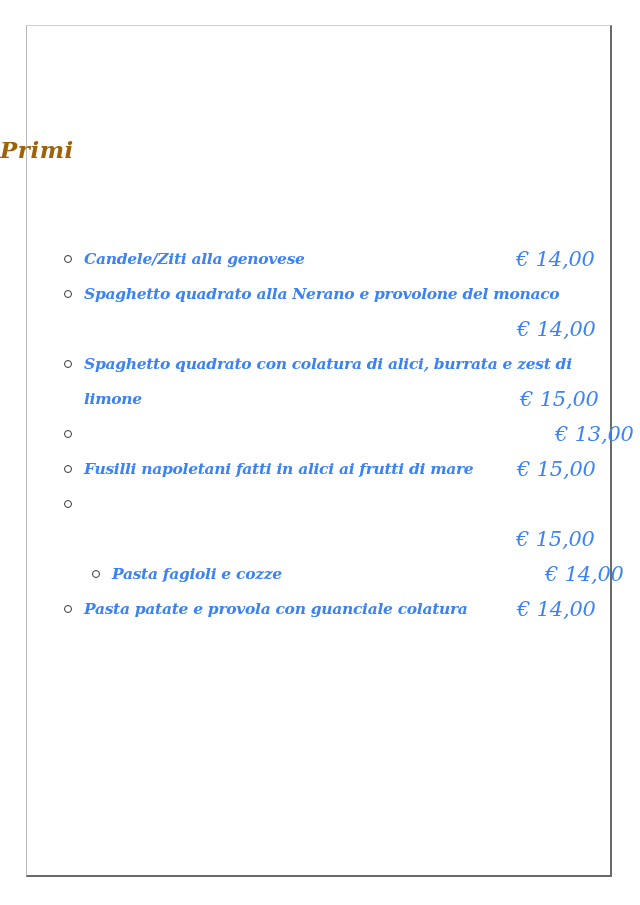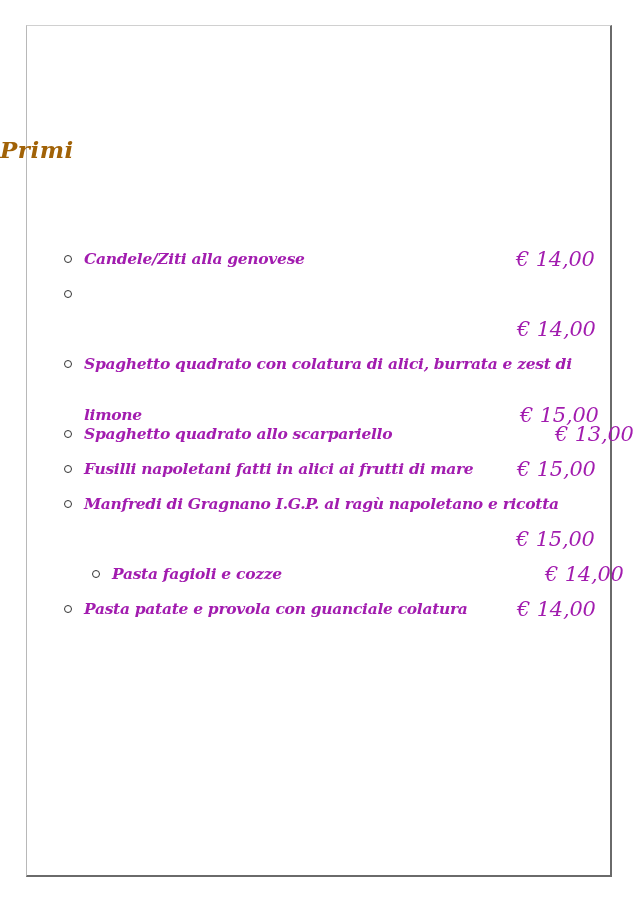--- a/index.html
+++ b/index.html
@@ -44,21 +44,21 @@
     }
     .line {
       position: absolute;
       left: 0;
       width: 640px;
       height: 35px;
       font-family: "DejaVu Serif", serif;
       font-style: italic;
       font-weight: bold;
       font-size: 15.5px;
-      color: #a21caf;
+      color: #3b82f6;
       line-height: 22px;
     }
     .bullet {
       position: absolute;
       left: 64px;
       top: 7px;
       width: 8px;
       height: 8px;
       border: 1px solid #333;
       border-radius: 50%;
@@ -95,49 +95,48 @@
 <div class="menu">
 
   <div class="line" style="top:248px;">
     <span class="bullet"></span>
     <span class="dish">Candele/Ziti alla genovese</span>
     <span class="price" style="left:516px;">€ 14,00</span>
   </div>
 
   <div class="line" style="top:283px;">
     <span class="bullet"></span>
+    <span class="dish">Spaghetto quadrato alla Nerano e provolone del monaco</span>
   </div>
   <div class="line" style="top:318px;">
     <span class="price" style="left:517px;">€ 14,00</span>
   </div>
 
   <div class="line" style="top:353px;text-align:right;">
     <span class="bullet"></span>
     <span class="dish">Spaghetto quadrato con colatura di alici, burrata e zest di</span>
   </div>
-  <div class="line" style="top:404px;text-align:center;">
+  <div class="line" style="top:388px;text-align:center;">
     <span class="dish cont">limone</span>
     <span class="price" style="left:520px;">€ 15,00</span>
   </div>
 
   <div class="line" style="top:423px;">
     <span class="bullet"></span>
-    <span class="dish">Spaghetto quadrato allo scarpariello</span>
     <span class="price" style="left:519px;margin-left:36px;">€ 13,00</span>
   </div>
 
   <div class="line" style="top:458px;">
     <span class="bullet"></span>
     <span class="dish">Fusilli napoletani fatti in alici ai frutti di mare</span>
     <span class="price" style="left:517px;">€ 15,00</span>
   </div>
 
   <div class="line" style="top:493px;">
     <span class="bullet"></span>
-    <span class="dish">Manfredi di Gragnano I.G.P. al ragù napoletano e ricotta</span>
   </div>
   <div class="line" style="top:528px;">
     <span class="price" style="left:516px;">€ 15,00</span>
   </div>
 
   <div class="line" style="top:563px;margin-left:28px;">
     <span class="bullet"></span>
     <span class="dish">Pasta fagioli e cozze</span>
     <span class="price" style="left:517px;">€ 14,00</span>
   </div>

